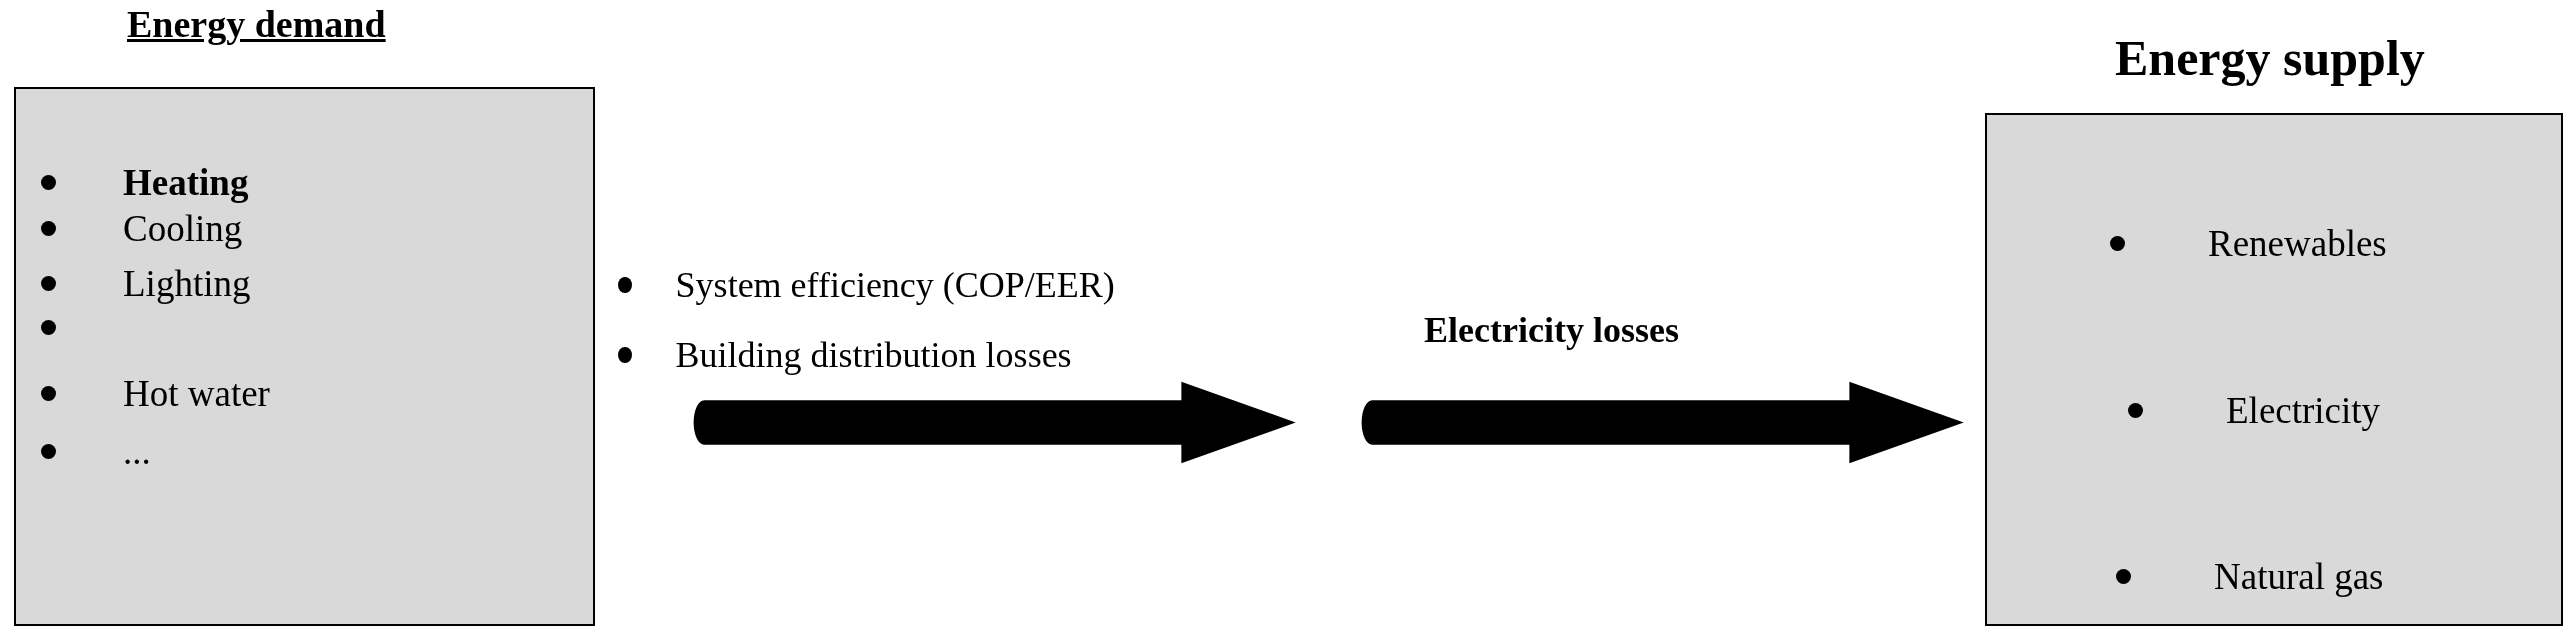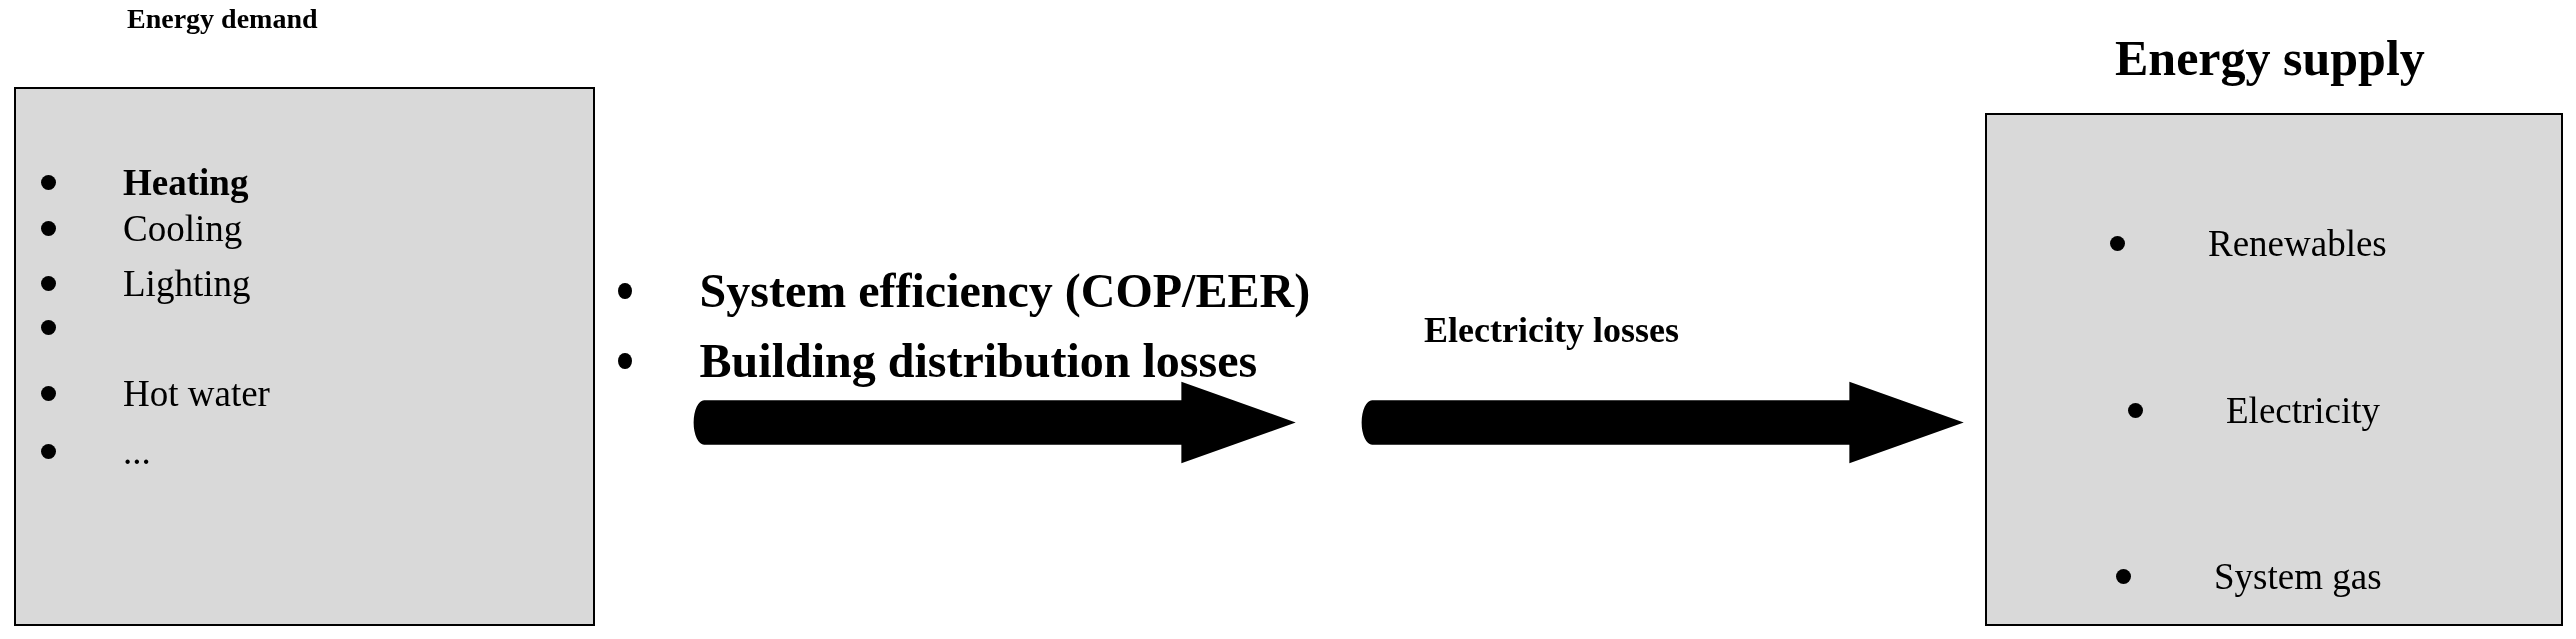--- a/index.html
+++ b/index.html
@@ -22,21 +22,22 @@
   .panel-title {
     position: absolute;
     font-weight: bold;
     color: #000000;
     white-space: nowrap;
     line-height: 1;
   }
   #demand-title {
     left: 127px;
     top: 5px;
-    font-size: 28px;
+    font-size: 38px;
+    text-decoration: underline;
   }
   #supply-title {
     left: 2115px;
     top: 33px;
     font-size: 50px;
   }
 
   
   .panel-box {
     position: absolute;
@@ -83,23 +84,23 @@
   #demand-list .bullet-row { left: 41px; }
   #demand-list .bullet-label { margin-left: 67px; }
 
   
   #supply-list .bullet-row { }
   #supply-list .bullet-label { margin-left: 83px; }
 
   
   #process-list .bullet-row { left: 618px; }
   #process-list .bullet-label {
-    font-size: 48px;
-    font-weight: bold;
-    margin-left: 68px;
+    font-size: 36px;
+    font-weight: normal;
+    margin-left: 44px;
   }
   #process-list .bullet-dot {
     width: 13.6px;
     height: 16px;
     border-radius: 50%;
   }
 
   
   .arrow-label {
     position: absolute;
@@ -188,18 +189,18 @@
     <div class="bullet-row" style="left:2110px; top:225px;">
       <span class="bullet-dot"></span>
       <span class="bullet-label">Renewables</span>
     </div>
     <div class="bullet-row" style="left:2128px; top:392px;">
       <span class="bullet-dot"></span>
       <span class="bullet-label">Electricity</span>
     </div>
     <div class="bullet-row" style="left:2116px; top:558px;">
       <span class="bullet-dot"></span>
-      <span class="bullet-label">System gas</span>
+      <span class="bullet-label">Natural gas</span>
     </div>
   </div>
 
 </div>
 
 
 </body></html>

